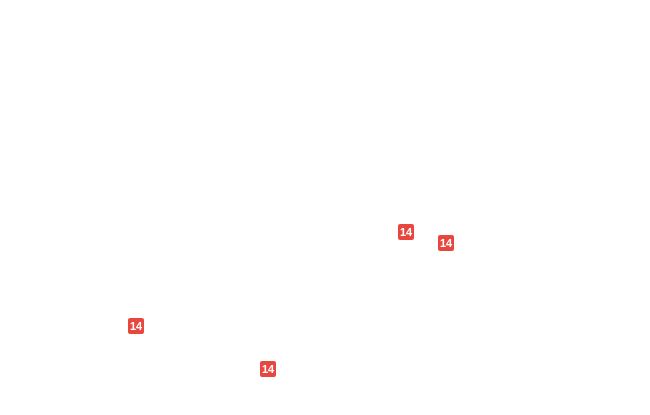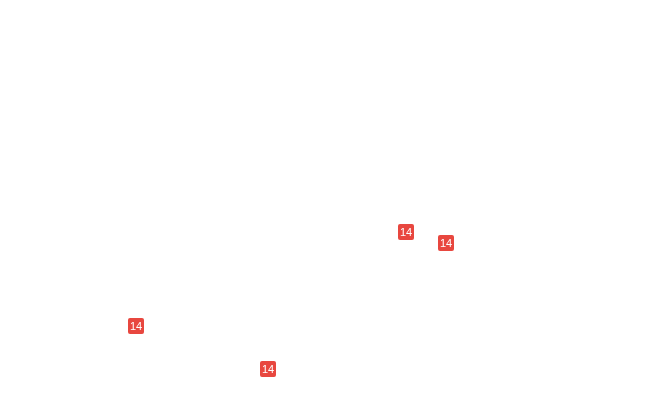--- a/index.html
+++ b/index.html
@@ -16,21 +16,21 @@
     height: 415px;
     background: #ffffff;
     overflow: hidden;
   }
   .part-marker {
     position: absolute;
     width: 16px;
     height: 16px;
     border-radius: 2px;
     font-size: 11px;
-    font-weight: normal;
+    font-weight: bold;
     line-height: 16px;
     text-align: center;
     cursor: pointer;
     user-select: none;
     box-sizing: border-box;
   }
 </style>
 </head>
 <body>
 

